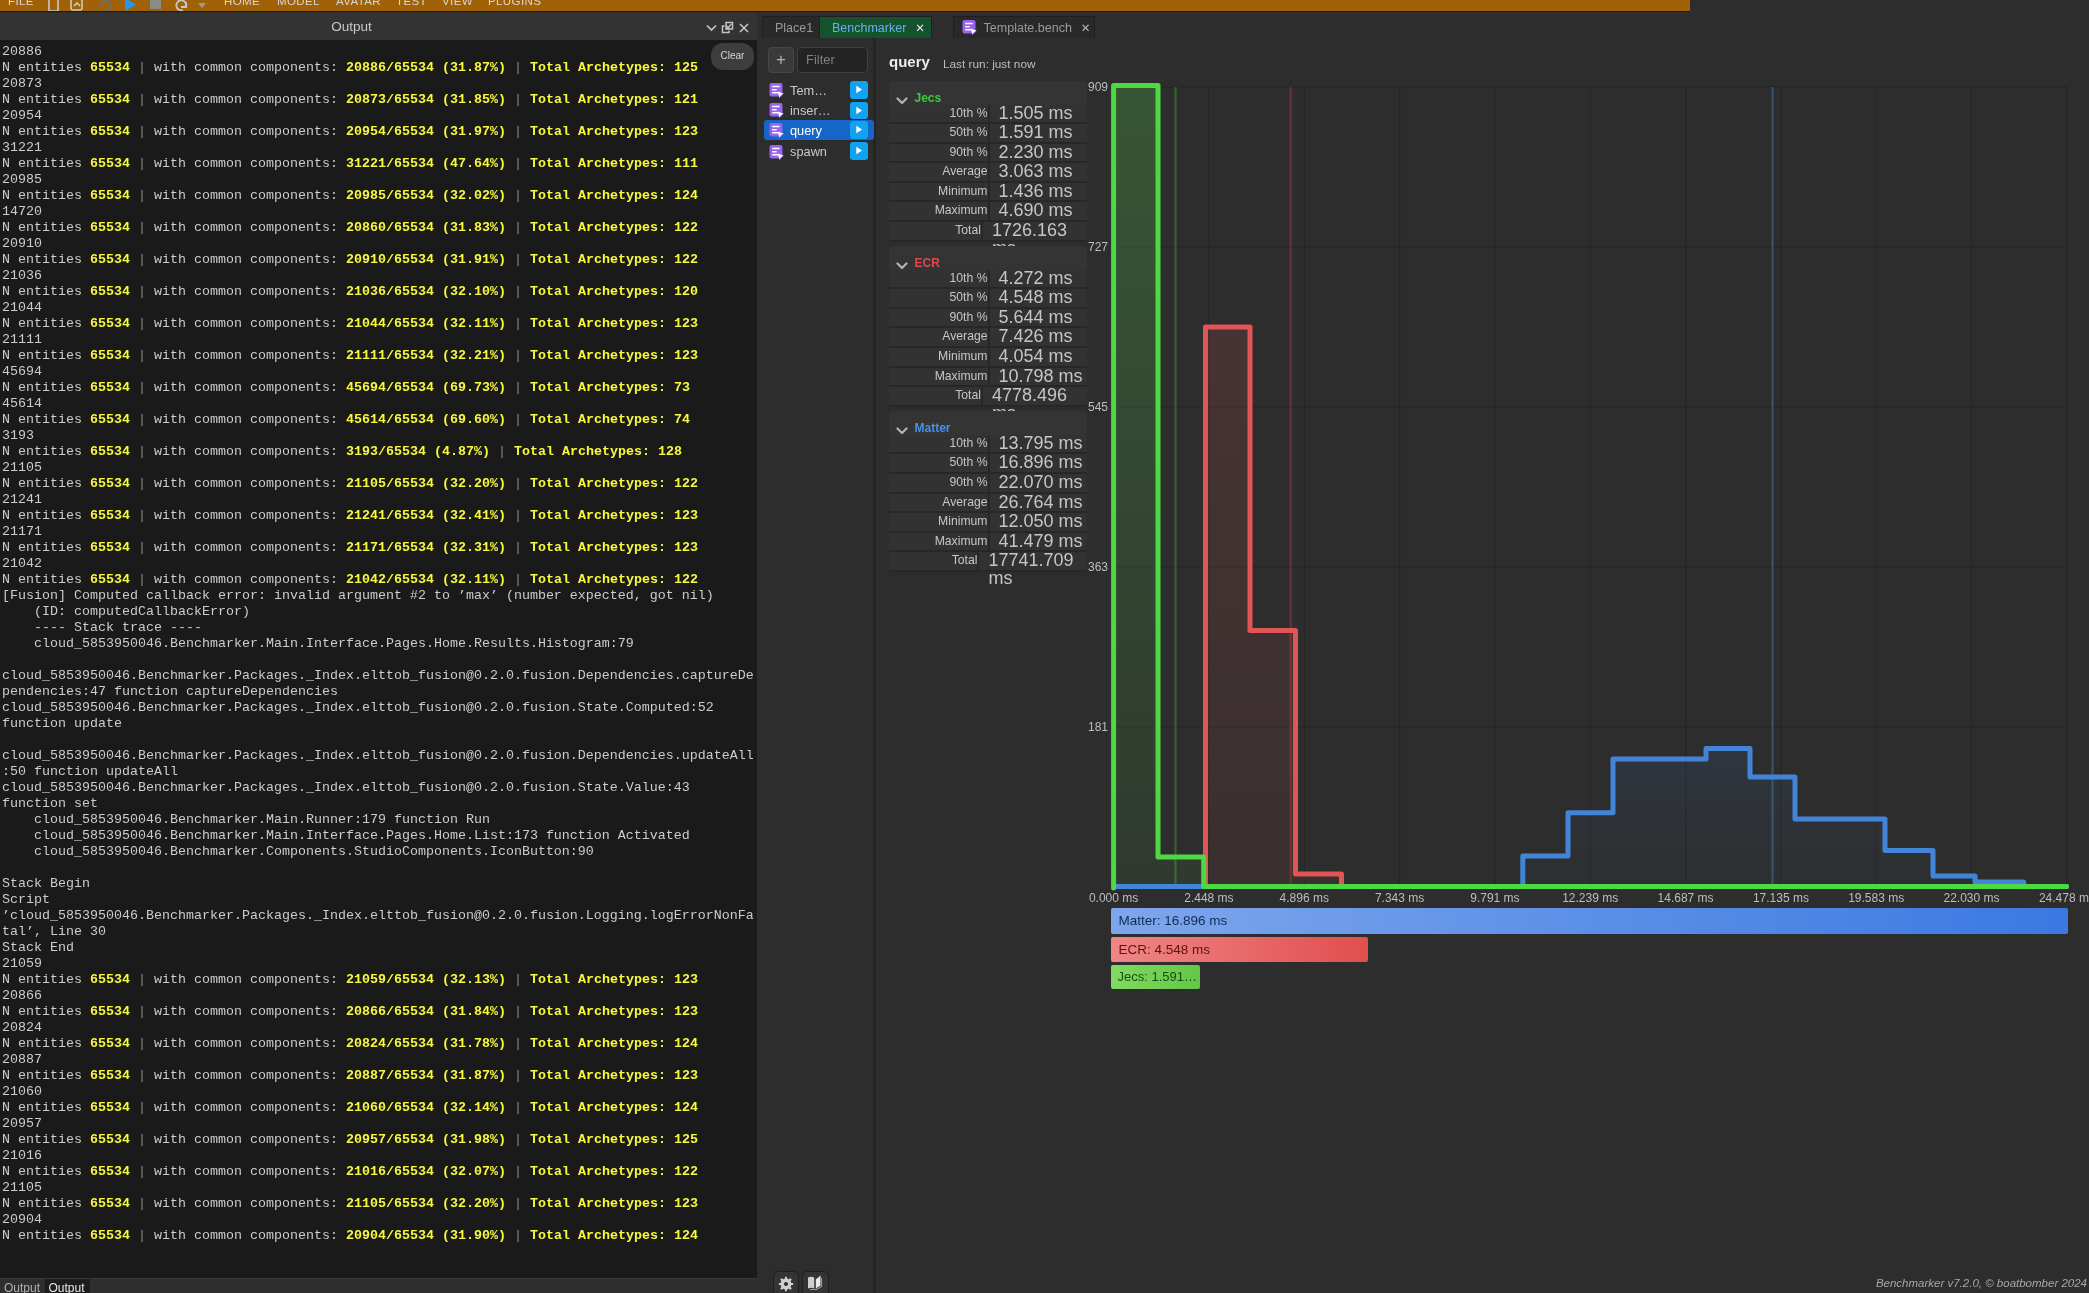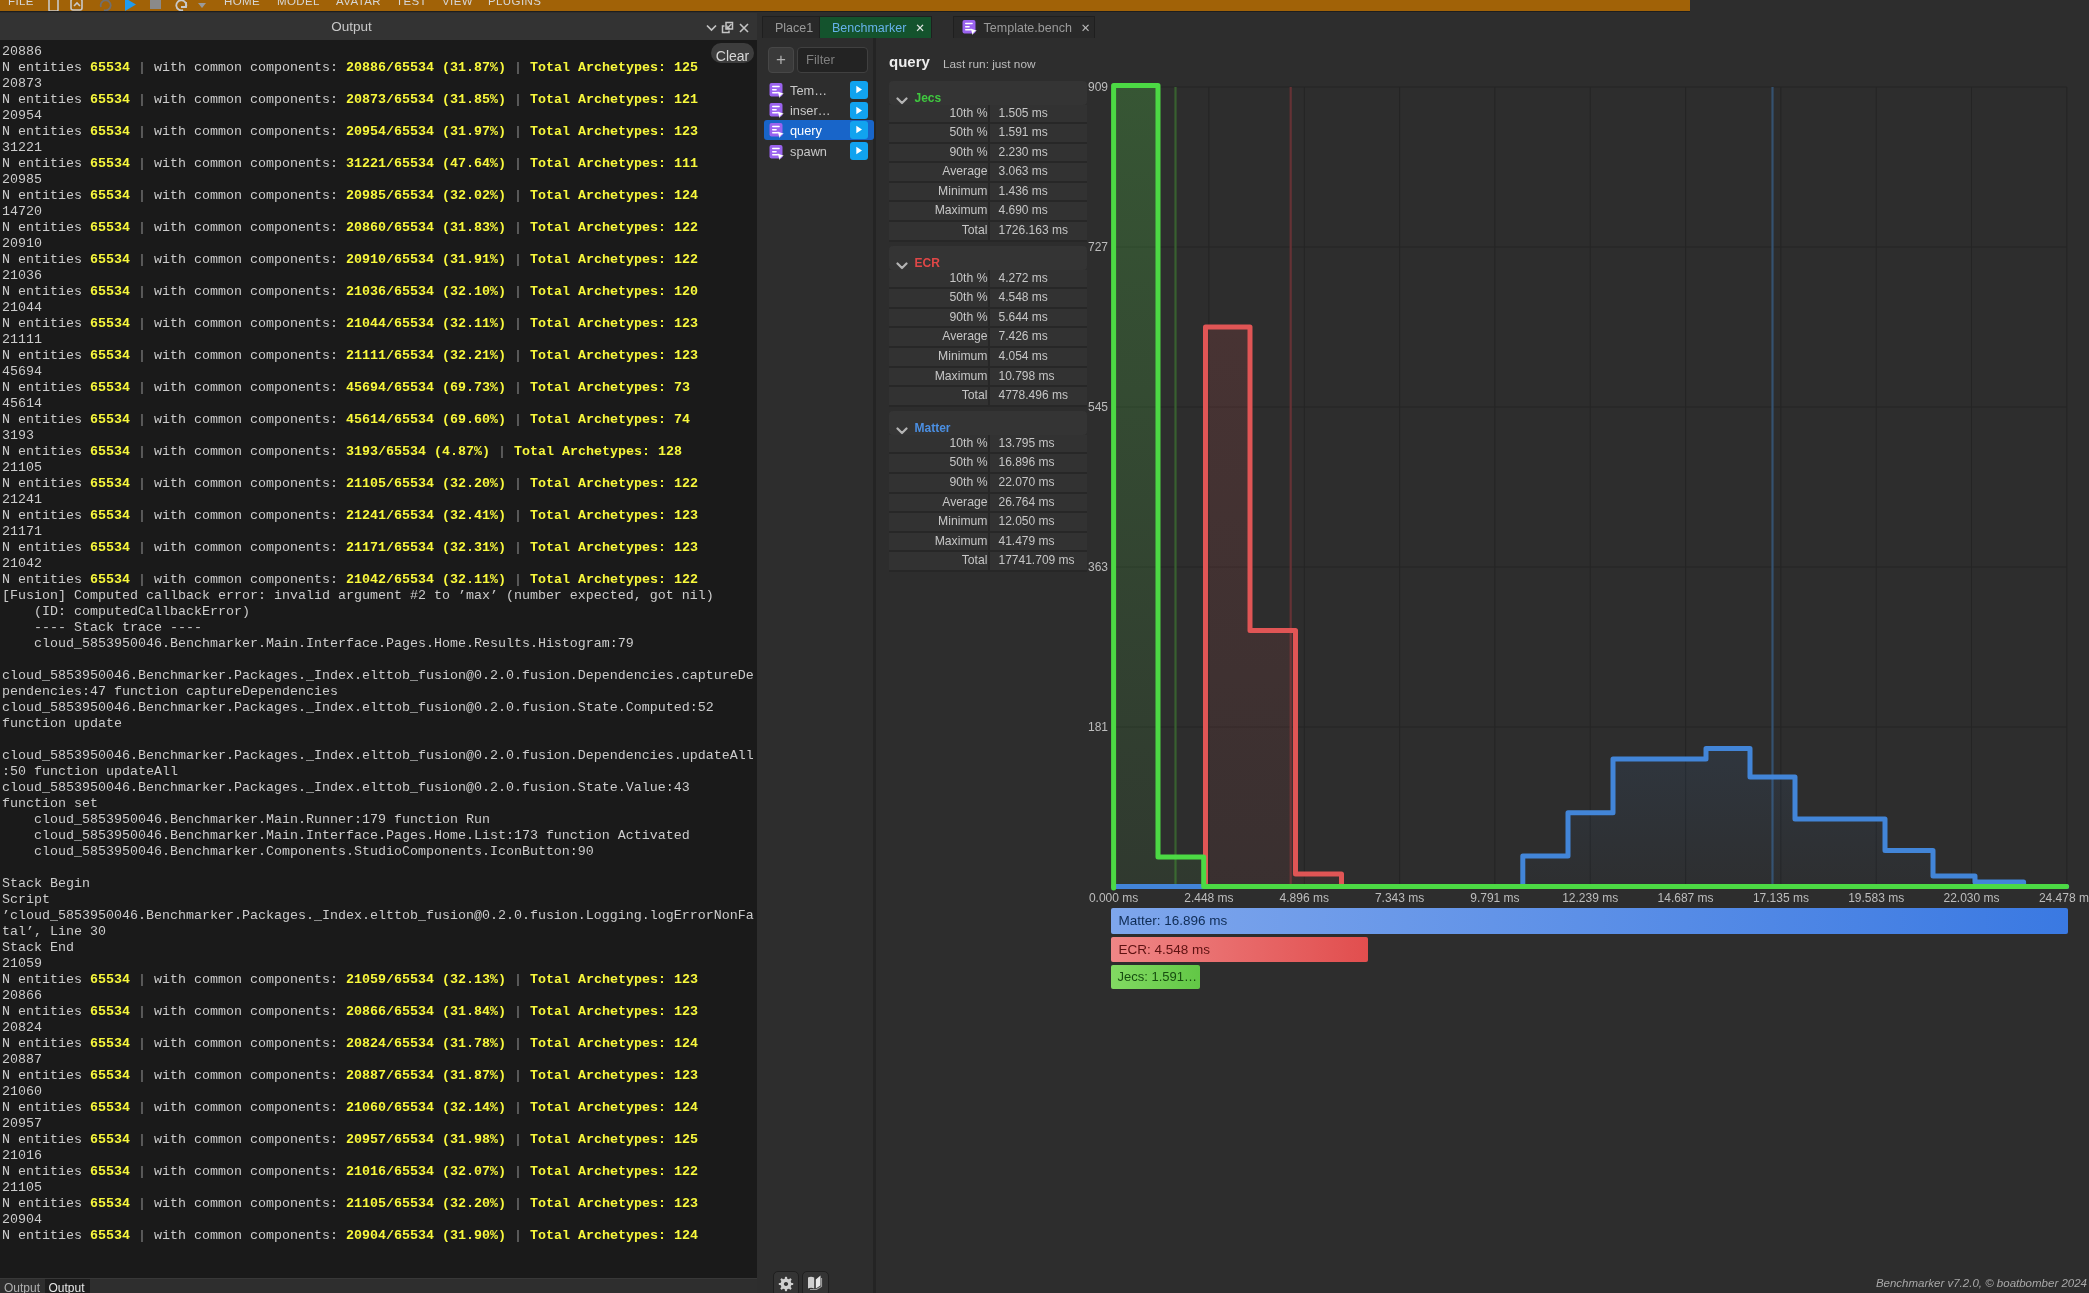--- a/index.html
+++ b/index.html
@@ -9,41 +9,41 @@
 #menubar { left:0; top:0; width:1690px; height:12px; background:#a16207; border-bottom:1px solid #1e1e1e; overflow:hidden; }
 .mtext { position:absolute; top:-5px; font-size:11.5px; color:#d6d6d6; letter-spacing:.4px; }
 
 #outtitle { left:0; top:13px; width:757px; height:27px; background:#333333; }
 #outtitle .t { position:absolute; left:0; width:703px; text-align:center; top:6px; font-size:13.5px; color:#c8c8c8; }
 #console { left:0; top:40px; width:757px; height:1238px; background:#1a1a1a; overflow:hidden; padding-top:4px; }
 .cl { position:relative; height:16px; line-height:16px; white-space:pre; font-family:"Liberation Mono",monospace;
   font-size:13.34px; color:#cccccc; padding-left:2px; }
 .y { color:#f8f83c; font-weight:bold; }
 .p { color:#8a8a8a; }
-#clearbtn { left:711px; top:43px; width:43px; height:20px; background:#3d3d3d; border-radius:12px;
-  color:#d8d8d8; font-size:14px; text-align:center; line-height:26px; }
+#clearbtn { left:711px; top:43px; width:43px; height:27px; background:#3d3d3d; border-radius:12px;
+  color:#d8d8d8; font-size:10px; text-align:center; line-height:26px; }
 #btabs { left:0; top:1278px; width:757px; height:15px; background:#2e2e2e; border-top:1px solid #383838; }
 .btab { position:absolute; top:0; height:15px; font-size:12px; padding:2px 5px 0 4px; color:#b0b0b0; }
 
 .dtab { position:absolute; top:16px; height:21.5px; background:#292929; color:#9a9a9a; font-size:12.5px;
   border:1px solid #1f1f1f; border-bottom:none; padding-top:4px; }
 .dx { color:#b9b9b9; font-size:11.5px; }
 
 .itxt { font-size:12.8px; color:#c9c9c9; }
 .playb { width:17.5px; height:17.5px; background:#11a3ef; border-radius:3px; }
 
 .sect { position:absolute; left:889px; width:198px; }
 .shead { height:24px; background:#343434; border-radius:4px; font-size:12px; font-weight:bold;
   display:flex; align-items:flex-end; padding-left:7px; }
 .shead svg { margin-top:1px; }
 .sect { }
 .trow { height:19.6px; background:#323232; border-bottom:2px solid #272727; display:flex; }
 .sect .trow:first-of-type { margin-top:4px; }
 .tl { width:100.5px; border-right:2px solid #272727; font-size:12.2px; color:#c6c6c6; line-height:17.6px; padding-left:24px;text-align:right; }
-.tv { font-size:12px; color:#c6c6c6; line-height:17.6px; padding-left:9px; }
+.tv { font-size:18px; color:#c6c6c6; line-height:17.6px; padding-left:9px; }
 
 .lbar { position:absolute; border-radius:2px; font-size:13.5px; font-weight:normal; line-height:25px; padding-left:8px;
   white-space:nowrap; overflow:hidden; }
 </style></head>
 <body>
 <div class="abs" id="menubar">
   <span class="mtext" style="left:8px">FILE</span>
   <svg class="abs" style="left:48px;top:-2px" width="12" height="14" viewBox="0 0 12 14">
       <rect x="1" y="1" width="9" height="12" rx="1" fill="none" stroke="#c9c9c9" stroke-width="1.6"></rect>
     </svg>

